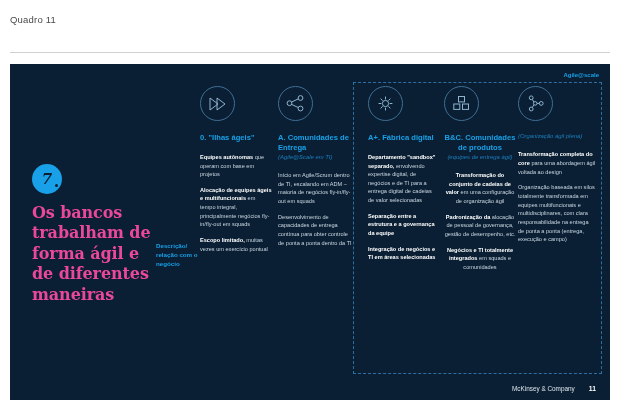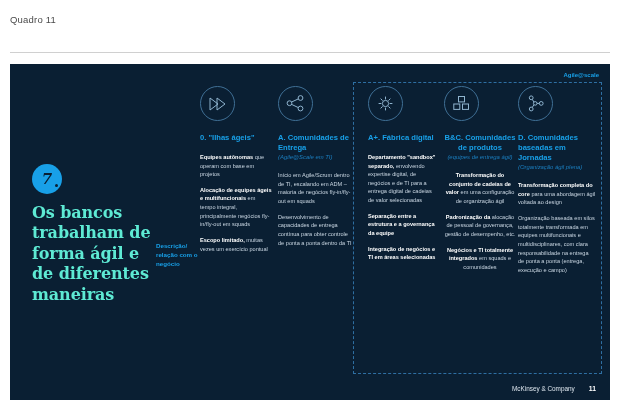--- a/index.html
+++ b/index.html
@@ -32,21 +32,21 @@
     width:30px;height:30px;border-radius:50%;background:#18a0e8;
     display:flex;align-items:center;justify-content:center;
     color:#0a1f33;font-family:"DejaVu Serif", serif;font-weight:bold;font-size:15px;
     font-style:italic;position:relative;
   }
   .badge .dot{
     position:absolute;right:4px;bottom:7px;width:3px;height:3px;border-radius:50%;
     background:#0a1f33;
   }
   .slide-title{
-    margin-top:9px;color:#5eead4;font-family:"DejaVu Serif", serif;
+    margin-top:9px;color:#ec4899;font-family:"DejaVu Serif", serif;
     font-size:16px;line-height:1.28;font-weight:bold;letter-spacing:-.1px;
   }
   
   .row-label{
     position:absolute;left:146px;top:178px;width:44px;
     color:#18a0e8;font-size:6.2px;font-weight:bold;line-height:1.45;
   }
   
   .agile-frame{
     position:absolute;left:343px;top:18px;width:247px;height:290px;
@@ -194,21 +194,20 @@
         <svg width="19" height="17" viewBox="0 0 19 17">
           <circle cx="9.2" cy="8.4" r="1.8" fill="none" stroke="#8fb4cf" stroke-width="1"></circle>
           <circle cx="5.2" cy="2.8" r="1.9" fill="none" stroke="#8fb4cf" stroke-width="1"></circle>
           <circle cx="15.2" cy="8.4" r="1.9" fill="none" stroke="#8fb4cf" stroke-width="1"></circle>
           <circle cx="5.2" cy="14" r="1.9" fill="none" stroke="#8fb4cf" stroke-width="1"></circle>
           <line x1="7.9" y1="7" x2="6.3" y2="4.4" stroke="#8fb4cf" stroke-width="1"></line>
           <line x1="11" y1="8.4" x2="13.3" y2="8.4" stroke="#8fb4cf" stroke-width="1"></line>
           <line x1="7.9" y1="9.8" x2="6.3" y2="12.4" stroke="#8fb4cf" stroke-width="1"></line>
         </svg>
       </div>
-      <div class="col-head">D. Comunidades baseadas em Jornadas</div>
       <div class="col-sub">(Organização ágil plena)</div>
       <div class="col-body">
         <div class="bullet"><b>Transformação completa do core</b><span> para uma abordagem ágil voltada ao design</span></div>
         <div class="bullet"><b></b><span>Organização baseada em silos totalmente transformada em equipes multifuncionais e multidisciplinares, com clara responsabilidade na entrega de ponta a ponta (entrega, execução e campo)</span></div>
       </div>
     </div>
 
   </div>
 
   <div class="slide-footer">

